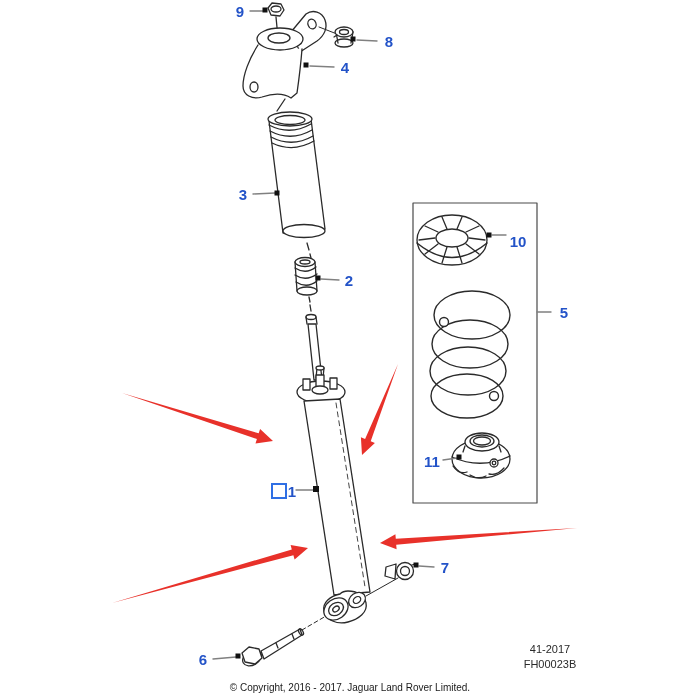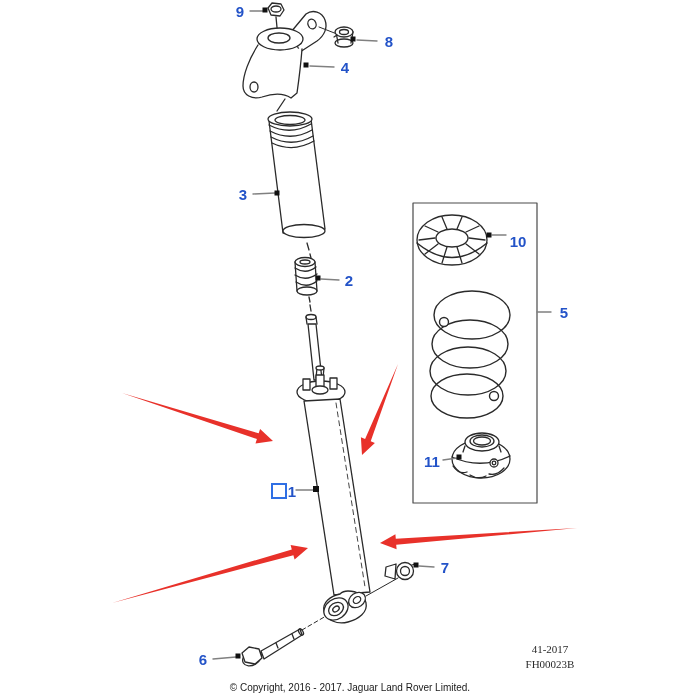--- a/index.html
+++ b/index.html
@@ -11,21 +11,21 @@
   .callout{
     position:absolute;transform:translate(-50%,-50%);
     color:#2353c8;font-weight:bold;font-size:15px;line-height:1;
     font-family:"Liberation Sans", sans-serif;white-space:nowrap;
   }
   .callout-box{
     position:absolute;width:12px;height:12px;border:2px solid #2f6fe4;background:#ffffff;
   }
   .ref-block{
     position:absolute;left:498px;top:642px;width:104px;text-align:center;
-    color:#2a2a2a;font-size:11px;line-height:15px;font-family:Liberation Serif, serif;
+    color:#2a2a2a;font-size:11px;line-height:15px;font-family:Liberation Sans, sans-serif;
   }
   .copyright{
     position:absolute;left:0;top:682px;width:700px;text-align:center;
     color:#1a1a1a;font-size:10px;font-family:"Liberation Sans", sans-serif;
   }
 </style>
 </head>
 <body>
 
 <div class="stage">

